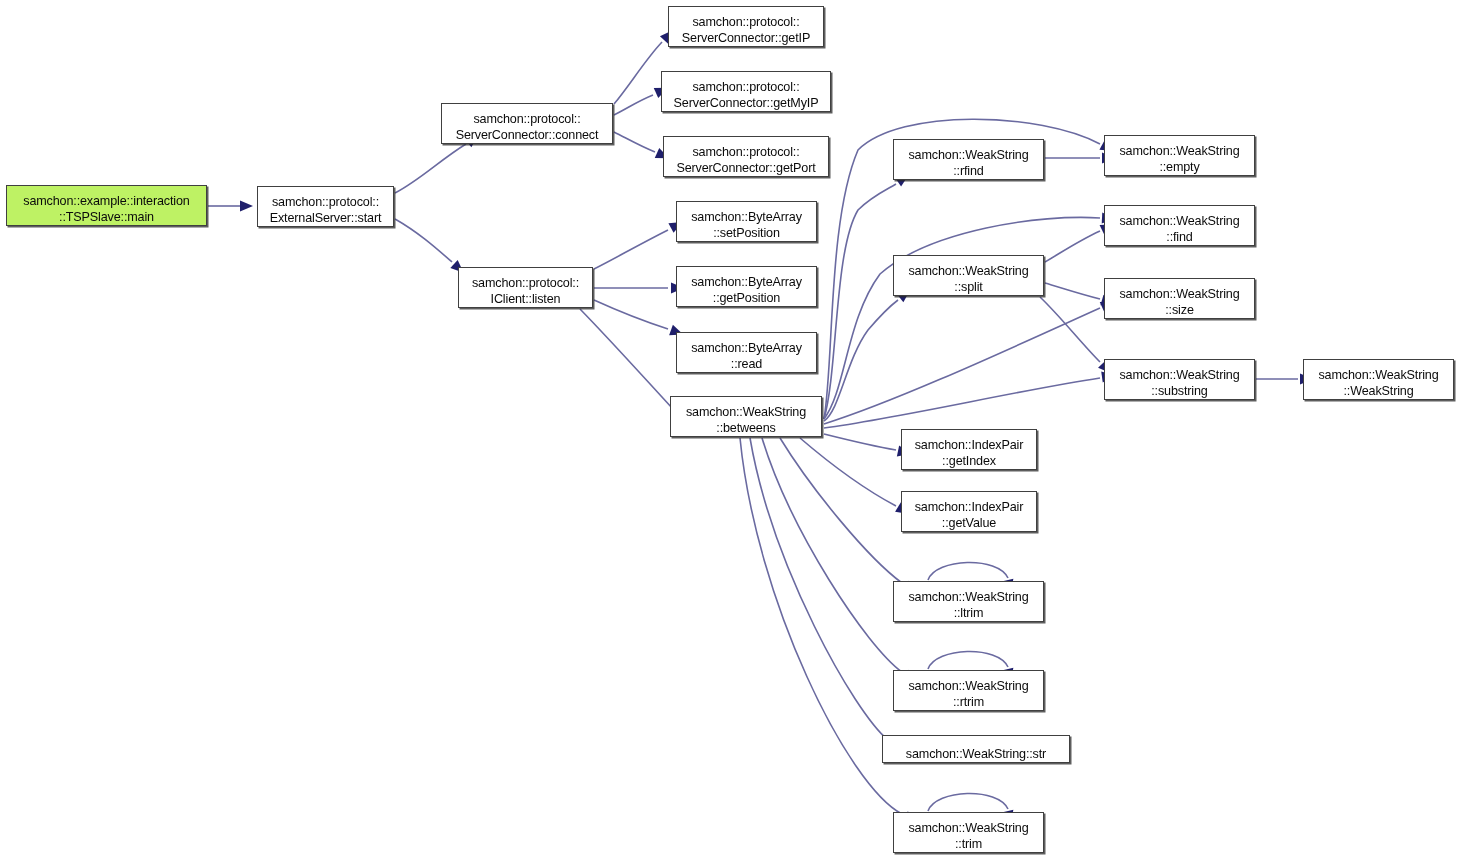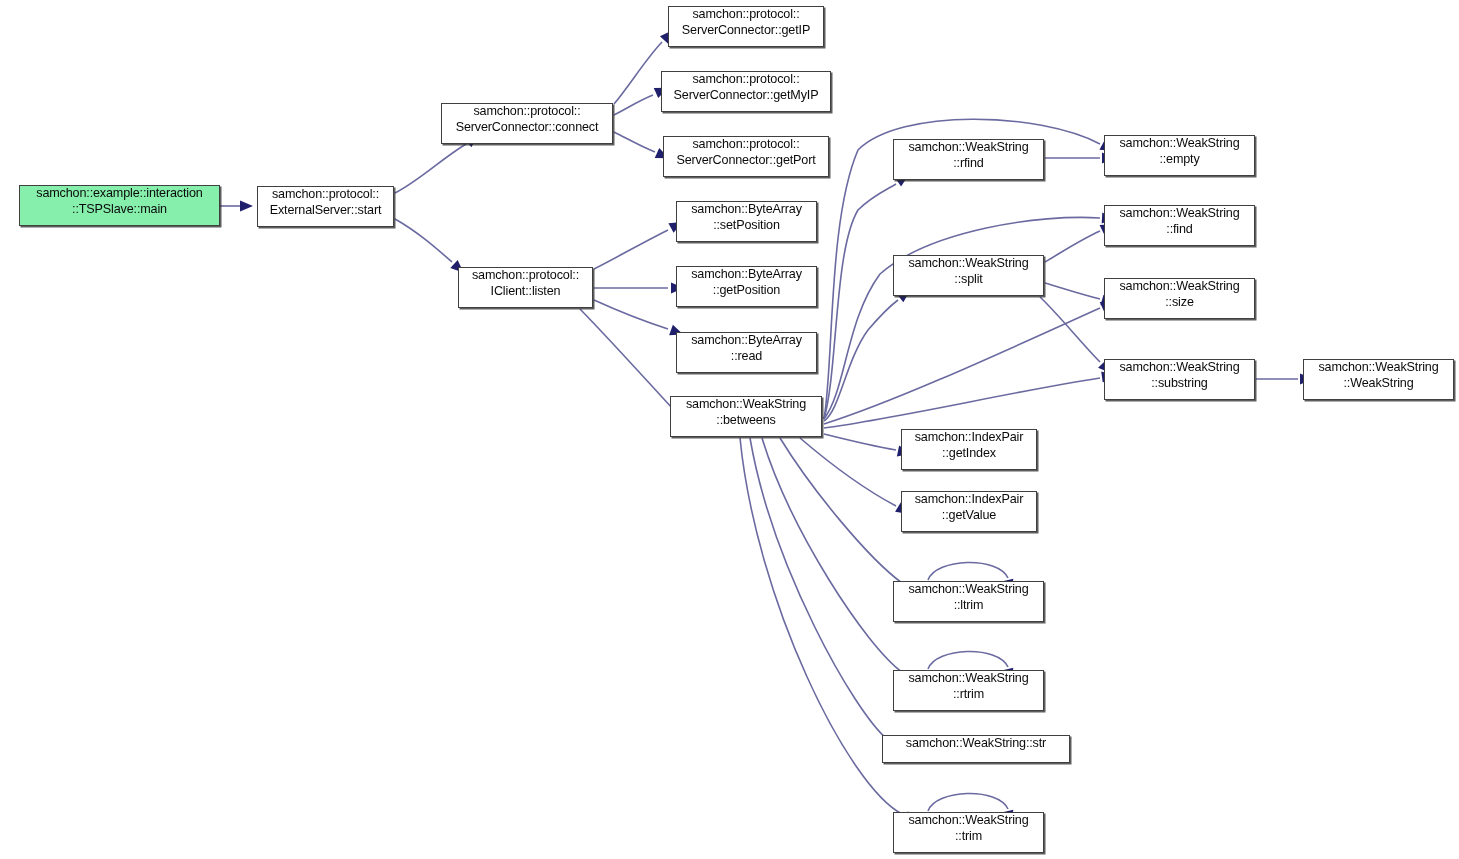--- a/index.html
+++ b/index.html
@@ -31,33 +31,32 @@
     fill: #1f1f6b;
     stroke: none;
   }
   .node {
     position: absolute;
     box-sizing: border-box;
     border: 1.4px solid #404040;
     background: #ffffff;
     color: #0a0a0a;
     display: flex;
-    align-items: flex-start;
+    align-items: flex-end;
     justify-content: center;
     text-align: center;
     font-size: 12.6px;
     line-height: 15.5px;
     letter-spacing: -0.15px;
     white-space: pre-line;
     box-shadow: 1.5px 1.5px 0 0 rgba(40,40,40,0.75);
     z-index: 3;
   }
   .node.highlight {
-    background: #86efac;
-    margin-left: 13px;
+    background: #bef264;
   }
   .node span {
     display: block;
     padding: 0 4px;
   }
 </style>
 </head>
 <body>
 
 <div id="graph-root">

